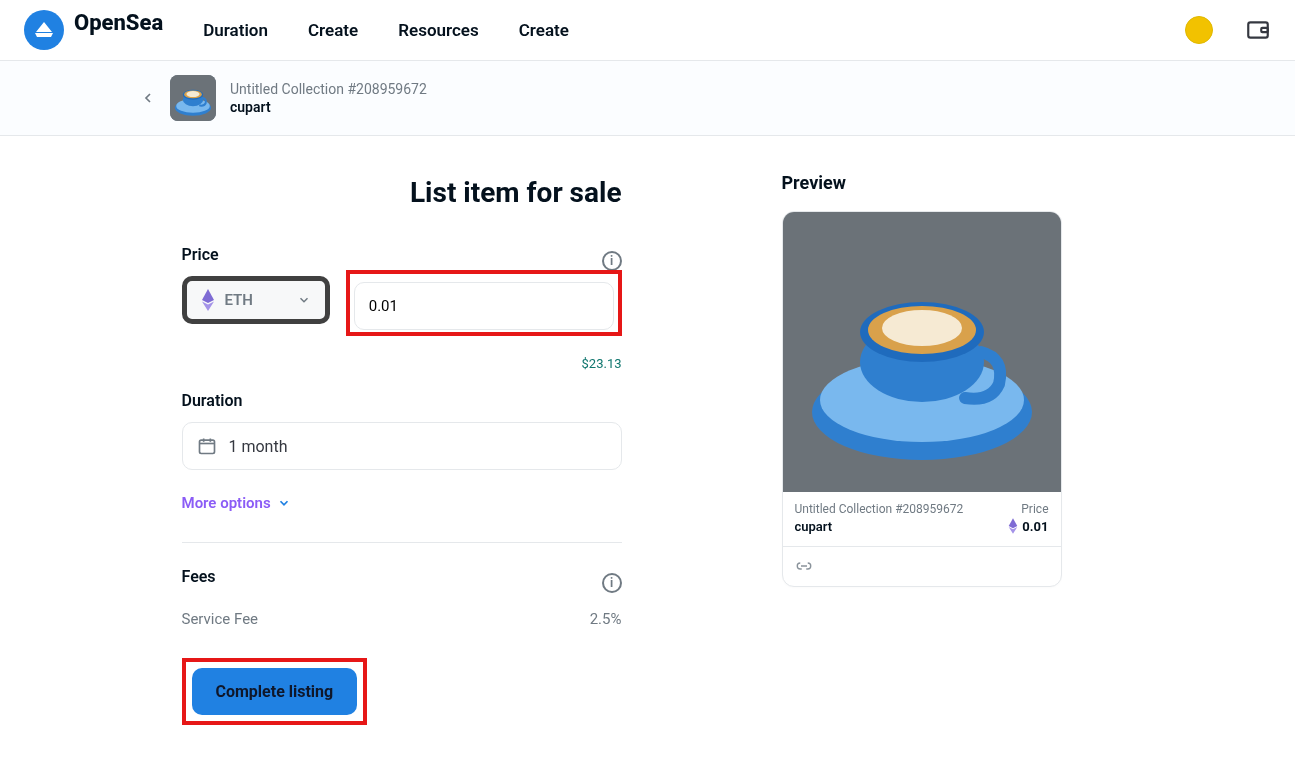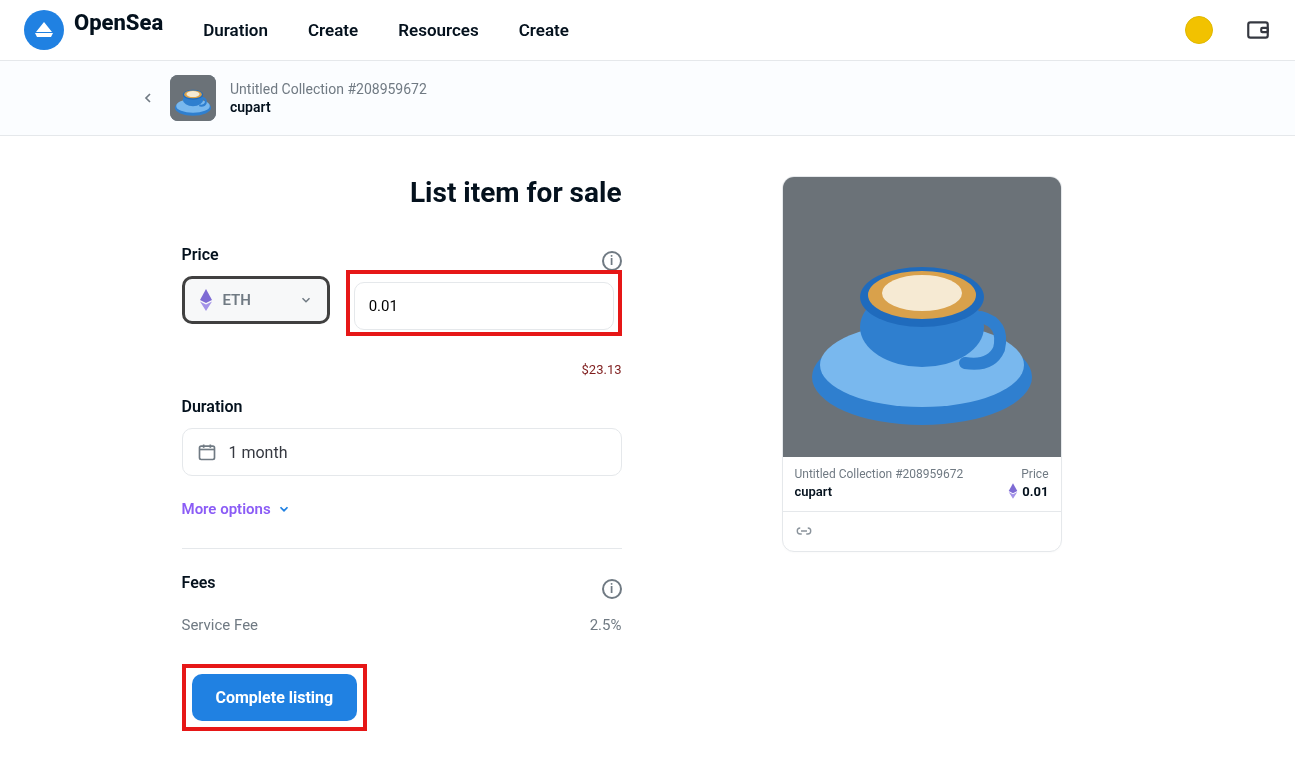--- a/index.html
+++ b/index.html
@@ -56,52 +56,52 @@
 
     .page-title { font-size: 28px; font-weight: 700; margin-bottom: 36px; text-align: right; }
     
     .field-row { display: flex; align-items: center; justify-content: space-between; }
     .field-label { font-size: 16px; font-weight: 600; margin-bottom: 12px; }
     .info-icon { width: 20px; height: 20px; border: 2px solid #707a83; border-radius: 50%; display: inline-flex; align-items:center; justify-content:center; font-size:12px; font-weight:700; color:#707a83; cursor:pointer; }
     
     .price-controls { display:flex; gap:16px; align-items: stretch; }
     .currency-pill {
       display:flex; align-items:center; gap:10px;
-      border:3px solid #404040; border-radius:10px;
+      border:5px solid #404040; border-radius:10px;
       padding:10px 14px; background:#f7f8f9; cursor:pointer;
       height: 48px; width: 150px;
     }
     .currency-pill .cur-label { font-size:15px; font-weight:600; color:#707a83; }
     .chevron-down { margin-left:auto; color:#707a83; }
     
     .highlight-red { border: 4px solid #e61717; padding: 4px; }
     .price-input-box { width: 280px; height: 66px; position: relative; top:-6px; }
     .price-input {
       width:100%; height:48px; border:1px solid #e5e8eb; border-radius:10px;
       padding:10px 14px; font-size:15px; outline:none; margin-top:4px;
     }
-    .usd-hint { text-align:right; color:#7f1d1d; font-size:13px; margin-top:20px; }
+    .usd-hint { text-align:right; color:#0f766e; font-size:13px; margin-top:14px; }
     
     .duration-box {
       display:flex; align-items:center; gap:12px;
       border:1px solid #e5e8eb; border-radius:10px;
       padding:0 14px; height:48px; cursor:pointer; margin-top:6px;
     }
     .duration-box .dur-text { font-size:16px; color:#353840; }
     
     .more-options { color:#8b5cf6; font-weight:600; font-size:15px; cursor:pointer; margin-top:24px; display:flex; align-items:center; gap:6px; }
     
     .divider { border:none; border-top:1px solid #e5e8eb; margin:30px 0 24px 0; }
     
     .fee-row { display:flex; justify-content:space-between; color:#707a83; font-size:15px; margin-top:12px; }
     
     .complete-wrap { margin-top:30px; }
     .complete-highlight { display:inline-block; border:4px solid #e61717; padding:6px; }
     .complete-btn {
-      background:#2081e2; color:#ffffff; border:none; border-radius:10px;
+      background:#2081e2; color:#0f172a; border:none; border-radius:10px;
       padding:14px 24px; font-size:16px; font-weight:700; cursor:pointer;
     }
     
     .preview-title { font-size:18px; font-weight:700; margin-top:-4px; margin-bottom:18px; }
     .card {
       width:280px; border:1px solid #e5e8eb; border-radius:12px; overflow:hidden;
       background:#fff; box-shadow: 0 1px 2px rgba(0,0,0,0.02);
     }
     .card-img { width:100%; height:280px; display:block; }
     .card-body { padding:10px 12px 12px 12px; border-bottom:1px solid #e5e8eb; }
@@ -229,20 +229,21 @@
     </div>
 
     <div class="complete-wrap">
       <div class="complete-highlight">
         <button class="complete-btn">Complete listing</button>
       </div>
     </div>
   </div>
 
   <div class="right">
+    <div class="preview-title">Preview</div>
     <div class="card">
       <svg class="card-img" viewBox="0 0 280 280" preserveAspectRatio="xMidYMid slice">
           <rect width="280" height="280" fill="url(#cupPattern)"></rect>
         </svg>
       <div class="card-body">
         <div class="card-top">
           <span>Untitled Collection #208959672</span>
           <span>Price</span>
         </div>
         <div class="card-bottom">

